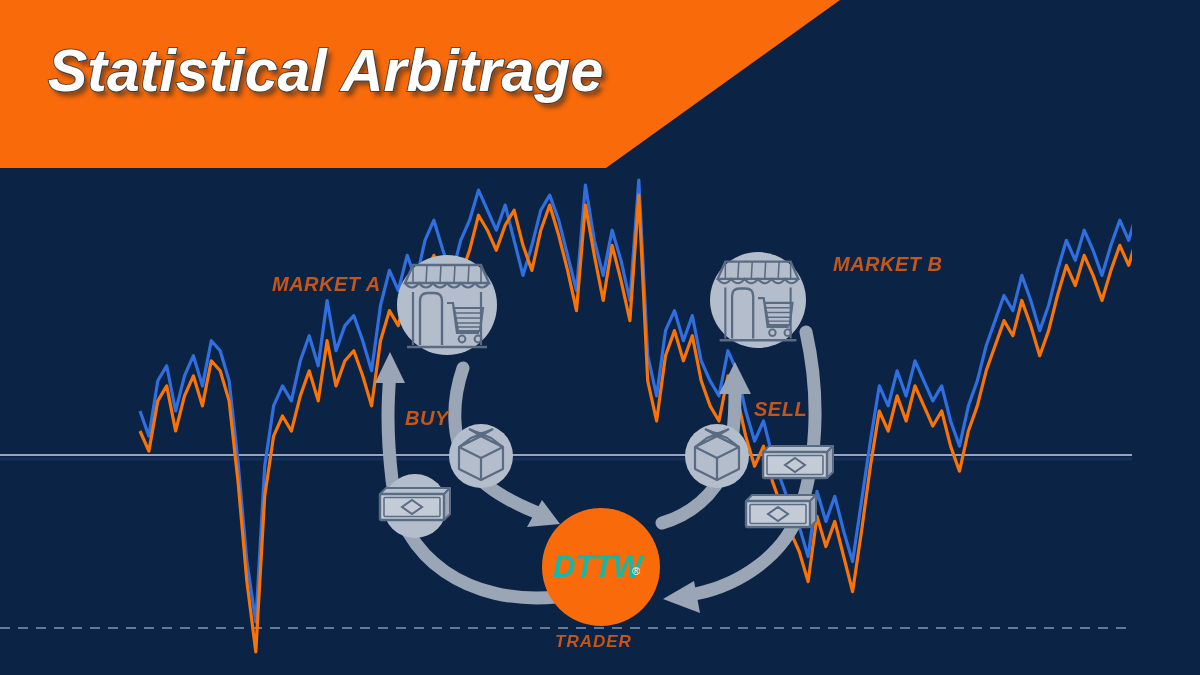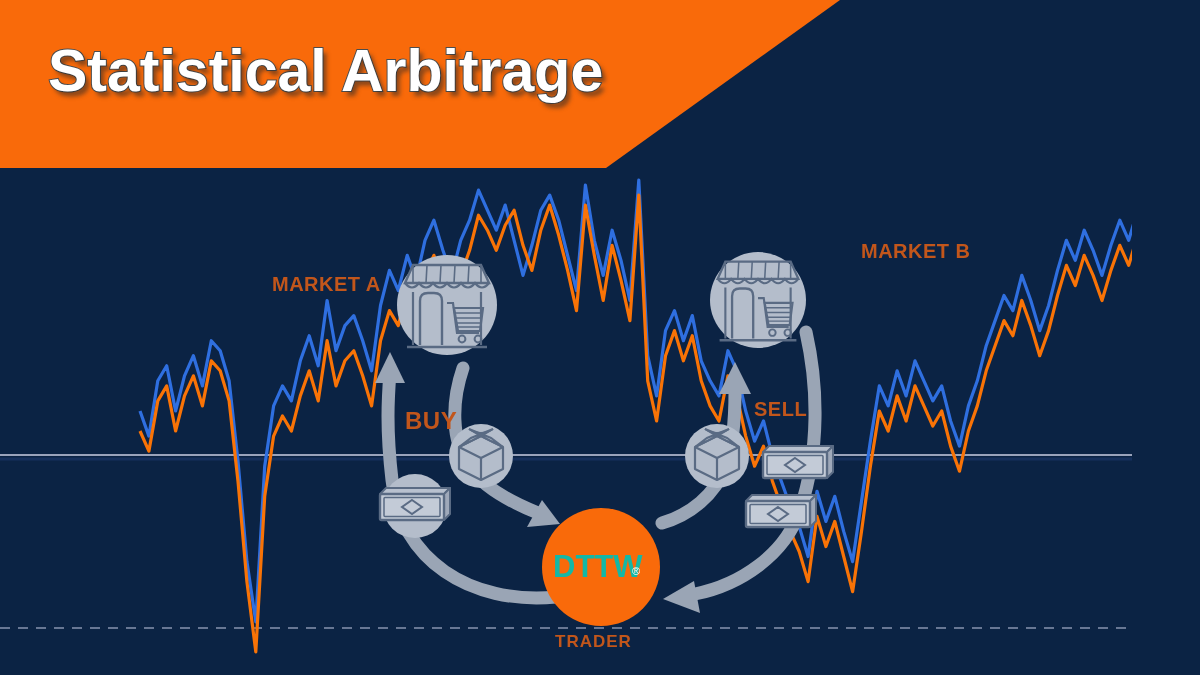--- a/index.html
+++ b/index.html
@@ -1,34 +1,35 @@
 <!DOCTYPE html>
 <html><head>
 <meta charset="utf-8">
 <style>
   html,body{margin:0;padding:0;background:#0b2344;}
   body{font-family:"Liberation Sans",sans-serif;}
   #stage{
     position:relative;width:1132px;height:675px;overflow:hidden;
     background:#0b2344;
+    font-style:italic;
   }
   #chartLayer,#diagramLayer,#bannerLayer{
     position:absolute;left:0;top:0;width:1200px;height:675px;
   }
   #chartLayer{z-index:1}
   #diagramLayer{z-index:2}
   #bannerLayer{z-index:3}
   .lbl{
     position:absolute;color:#c2561b;font-weight:bold;
     letter-spacing:.5px;white-space:nowrap;z-index:4;
   }
   #lbl-market-a{left:272px;top:253px;font-size:20px;margin-top:20px;}
-  #lbl-market-b{left:833px;top:240px;font-size:20px;margin-left:28px;}
+  #lbl-market-b{left:833px;top:253px;font-size:20px;}
   #lbl-arbitrage{left:533px;top:351px;font-size:25px;letter-spacing:1px;}
-  #lbl-buy{left:405px;top:407px;font-size:24px;}
+  #lbl-buy{left:405px;top:407px;font-size:20px;}
   #lbl-sell{left:754px;top:398px;font-size:20px;}
   #lbl-trader{left:555px;top:632px;font-size:17px;letter-spacing:1px;}
   #title{
     position:absolute;left:48px;top:42px;z-index:5;
     font-size:59px;font-weight:bold;font-family:"Liberation Sans",sans-serif;
     color:#ffffff;line-height:1;
     -webkit-text-stroke:2px #4d4d4d;
     paint-order:stroke fill;
     text-shadow:4px 5px 4px rgba(40,40,40,.55);
     white-space:nowrap;

